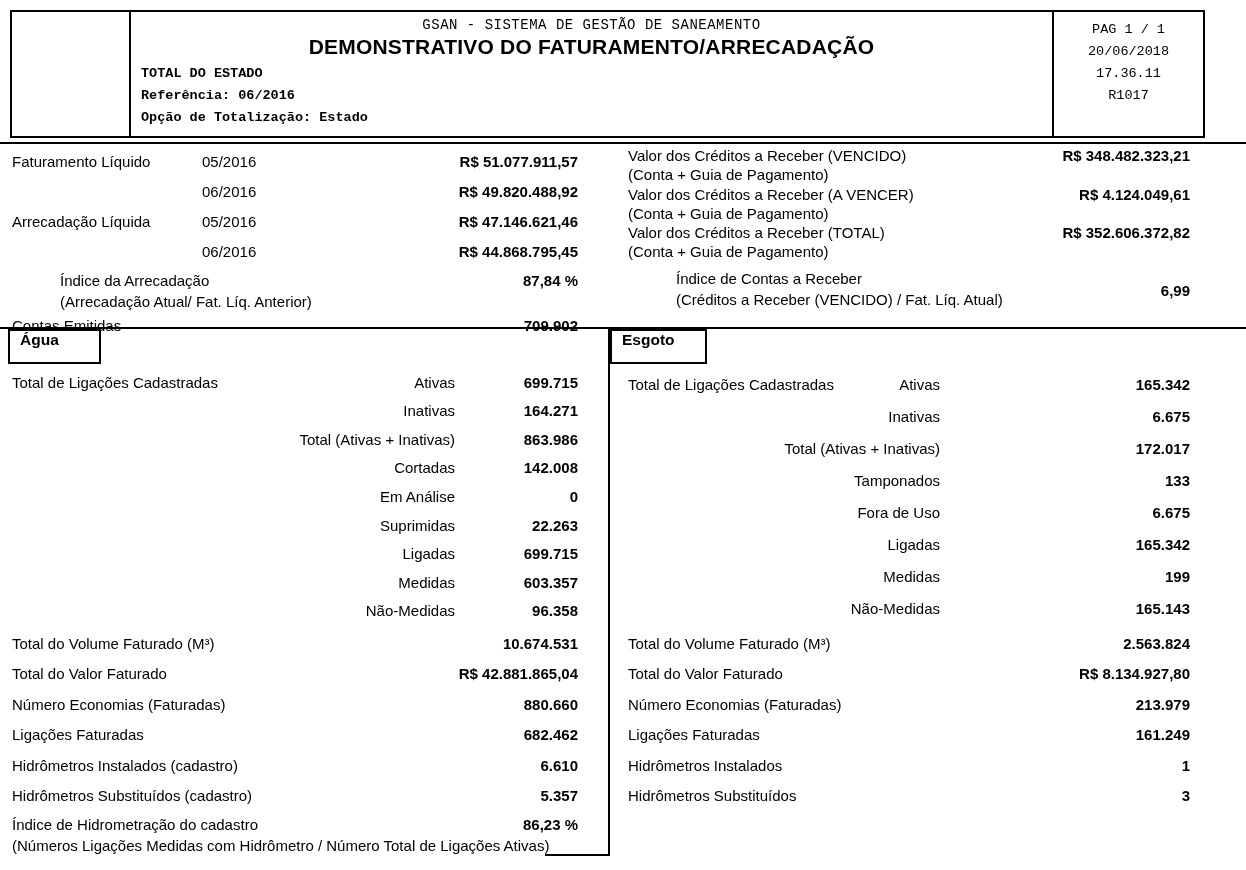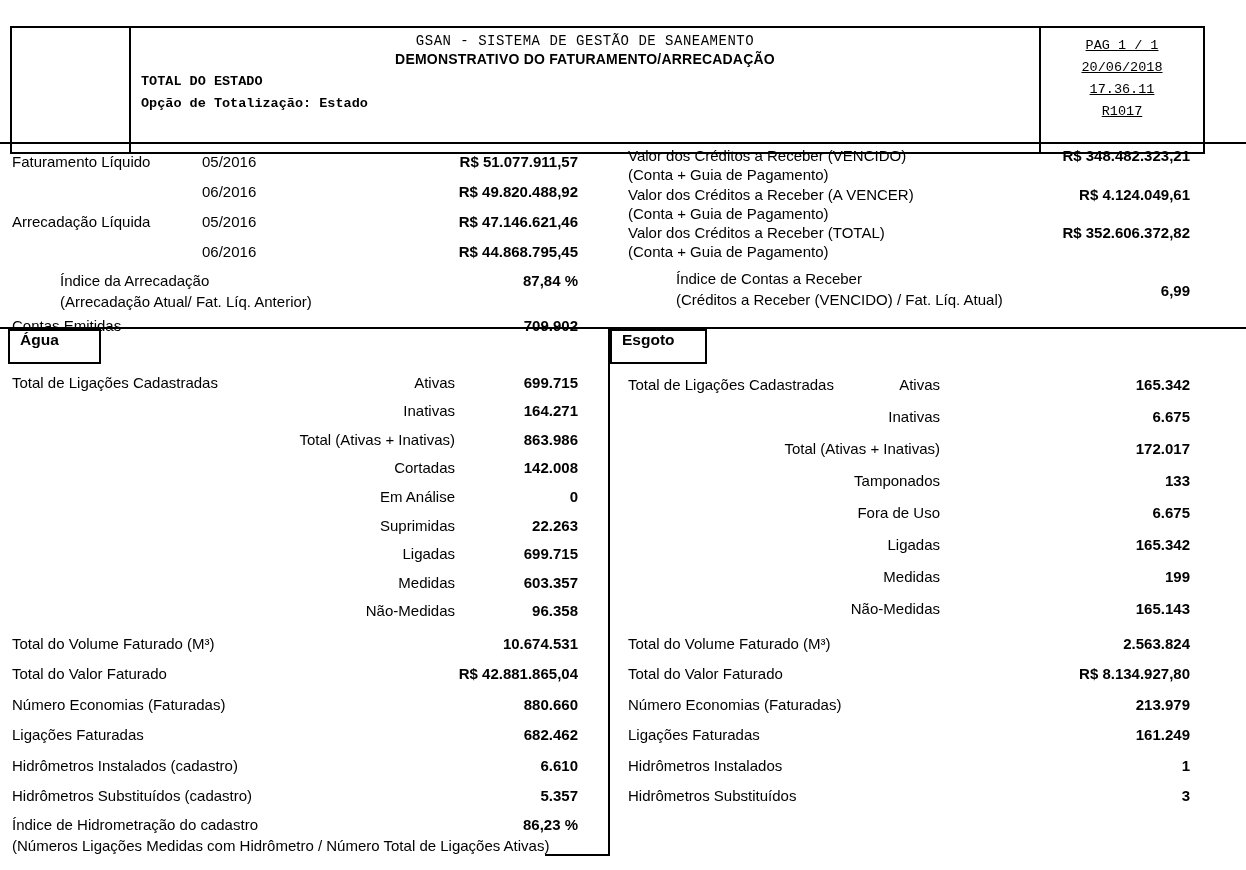--- a/index.html
+++ b/index.html
@@ -4,28 +4,28 @@
 <style>
   * { margin:0; padding:0; box-sizing:border-box; }
   html,body { background:#fff; }
   body {
     width:1246px; height:870px; position:relative; color:#000;
     font-family:"Liberation Sans", sans-serif; font-size:15px;
   }
   .page { position:absolute; inset:0; background:#fff; overflow:hidden; }
 
   
-  .header { position:absolute; left:10px; top:26px; width:1195px; height:128px; display:flex;border-radius:30px; }
+  .header { position:absolute; left:10px; top:10px; width:1195px; height:128px; display:flex;border-radius:30px; }
   .logo-box { width:121px; height:100%; border:2px solid #000; background:#fff; }
   .header-center { flex:1; height:100%; border:2px solid #000; border-left:none; padding-top:5px; }
   .sys-name { text-align:center; font-family:"Liberation Mono","DejaVu Sans Mono",monospace; font-size:14px; letter-spacing:0.5px; }
-  .report-title { text-align:center; font-weight:bold; font-size:14px; margin-top:2px; letter-spacing:0.2px; }
+  .report-title { text-align:center; font-weight:bold; font-size:21px; margin-top:2px; letter-spacing:0.2px; }
   .hline { font-family:"Liberation Mono","DejaVu Sans Mono",monospace; font-weight:bold; font-size:13.5px; margin:7px 0 0 10px; }
-  .header-right { width:164px; height:100%; border:2px solid #000; border-left:none; text-align:center;
-                  font-family:"Liberation Mono","DejaVu Sans Mono",monospace; font-size:13.5px; padding-top:7px; line-height:22px;text-decoration:underline; }
+  .header-right { width:151px; height:100%; border:2px solid #000; border-left:none; text-align:center;
+                  font-family:"Liberation Mono","DejaVu Sans Mono",monospace; font-size:13.5px; padding-top:7px; line-height:22px; }
 
   .rule { position:absolute; background:#000; }
   .rule-header { left:0; top:142px; width:1246px; height:2px; }
   .rule-section { left:0; top:327px; width:1246px; height:2px; }
   .col-divider { left:608px; top:327px; width:2px; height:529px; }
   .divider-foot { left:545px; top:854px; width:65px; height:2px; }
 
   
   .summary-left  { position:absolute; left:12px;  top:146px; width:566px; }
   .summary-right { position:absolute; left:628px; top:146px; width:562px; }
@@ -68,20 +68,21 @@
 <body>
 
 <div class="page">
 
   <div class="header">
     <div class="logo-box"></div>
     <div class="header-center">
       <div class="sys-name">GSAN - SISTEMA DE GESTÃO DE SANEAMENTO</div>
       <div class="report-title">DEMONSTRATIVO DO FATURAMENTO/ARRECADAÇÃO</div>
       <div class="hline">TOTAL DO ESTADO</div>
+      <div class="hline">Referência: 06/2016</div>
       <div class="hline">Opção de Totalização: Estado</div>
     </div>
     <div class="header-right">
       <div>PAG 1 / 1</div>
       <div>20/06/2018</div>
       <div>17.36.11</div>
       <div>R1017</div>
     </div>
   </div>
 

